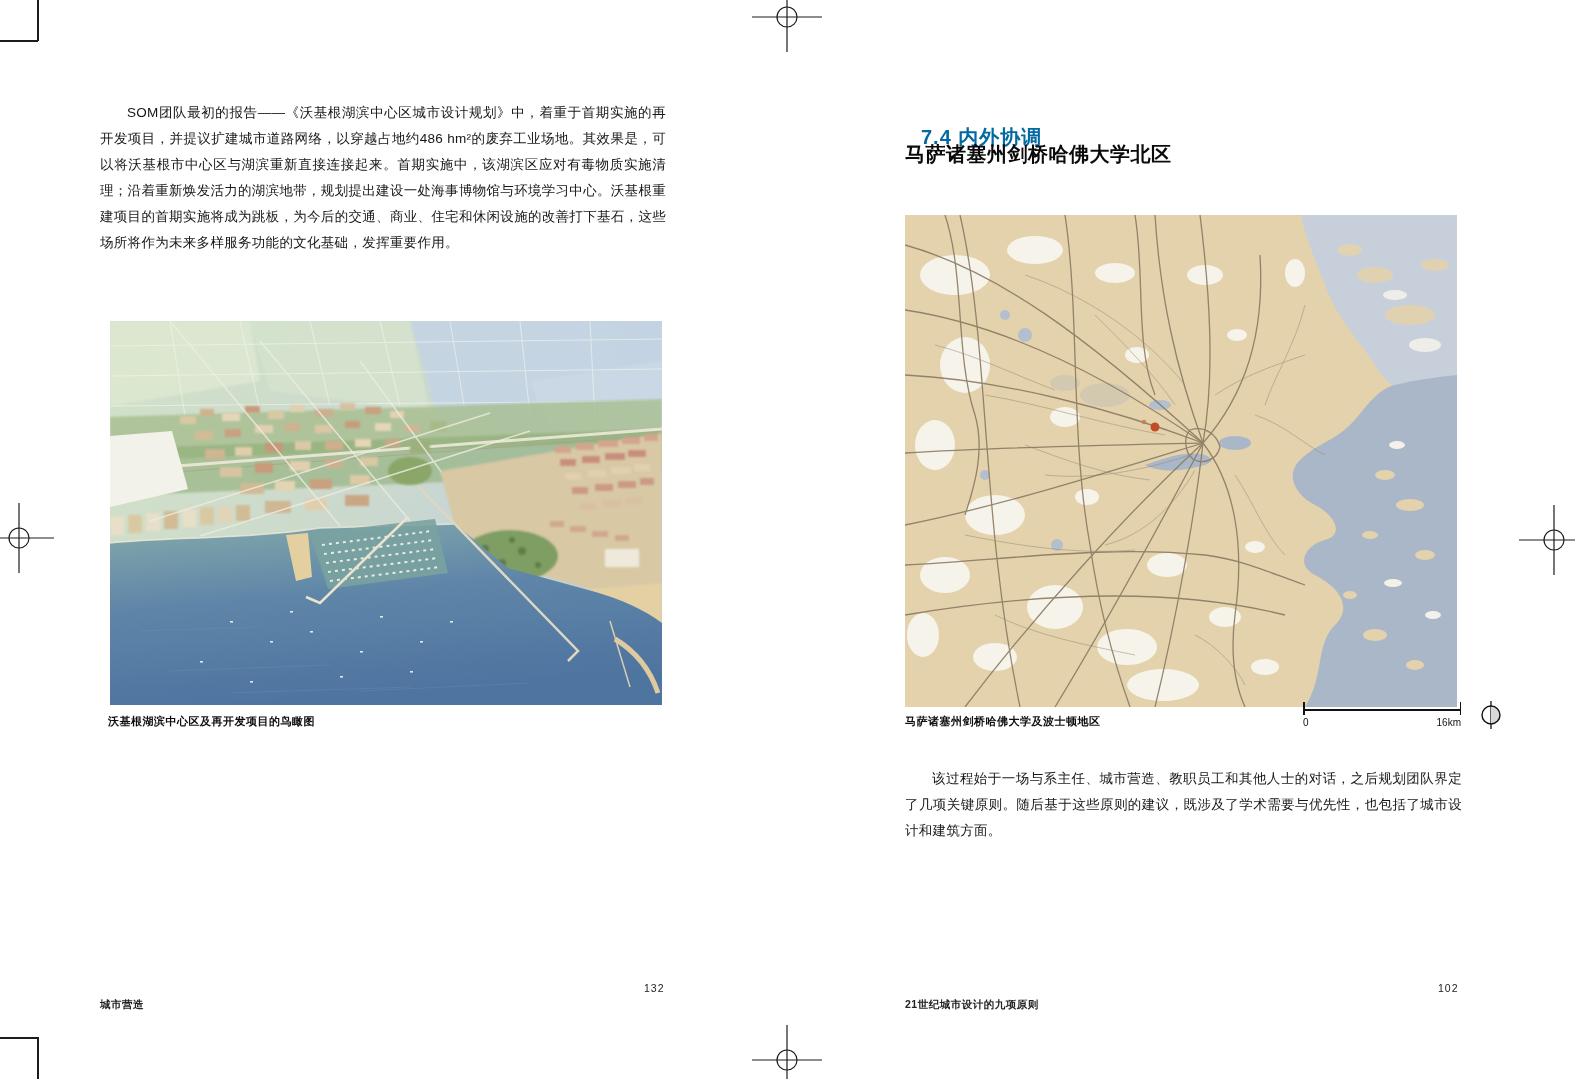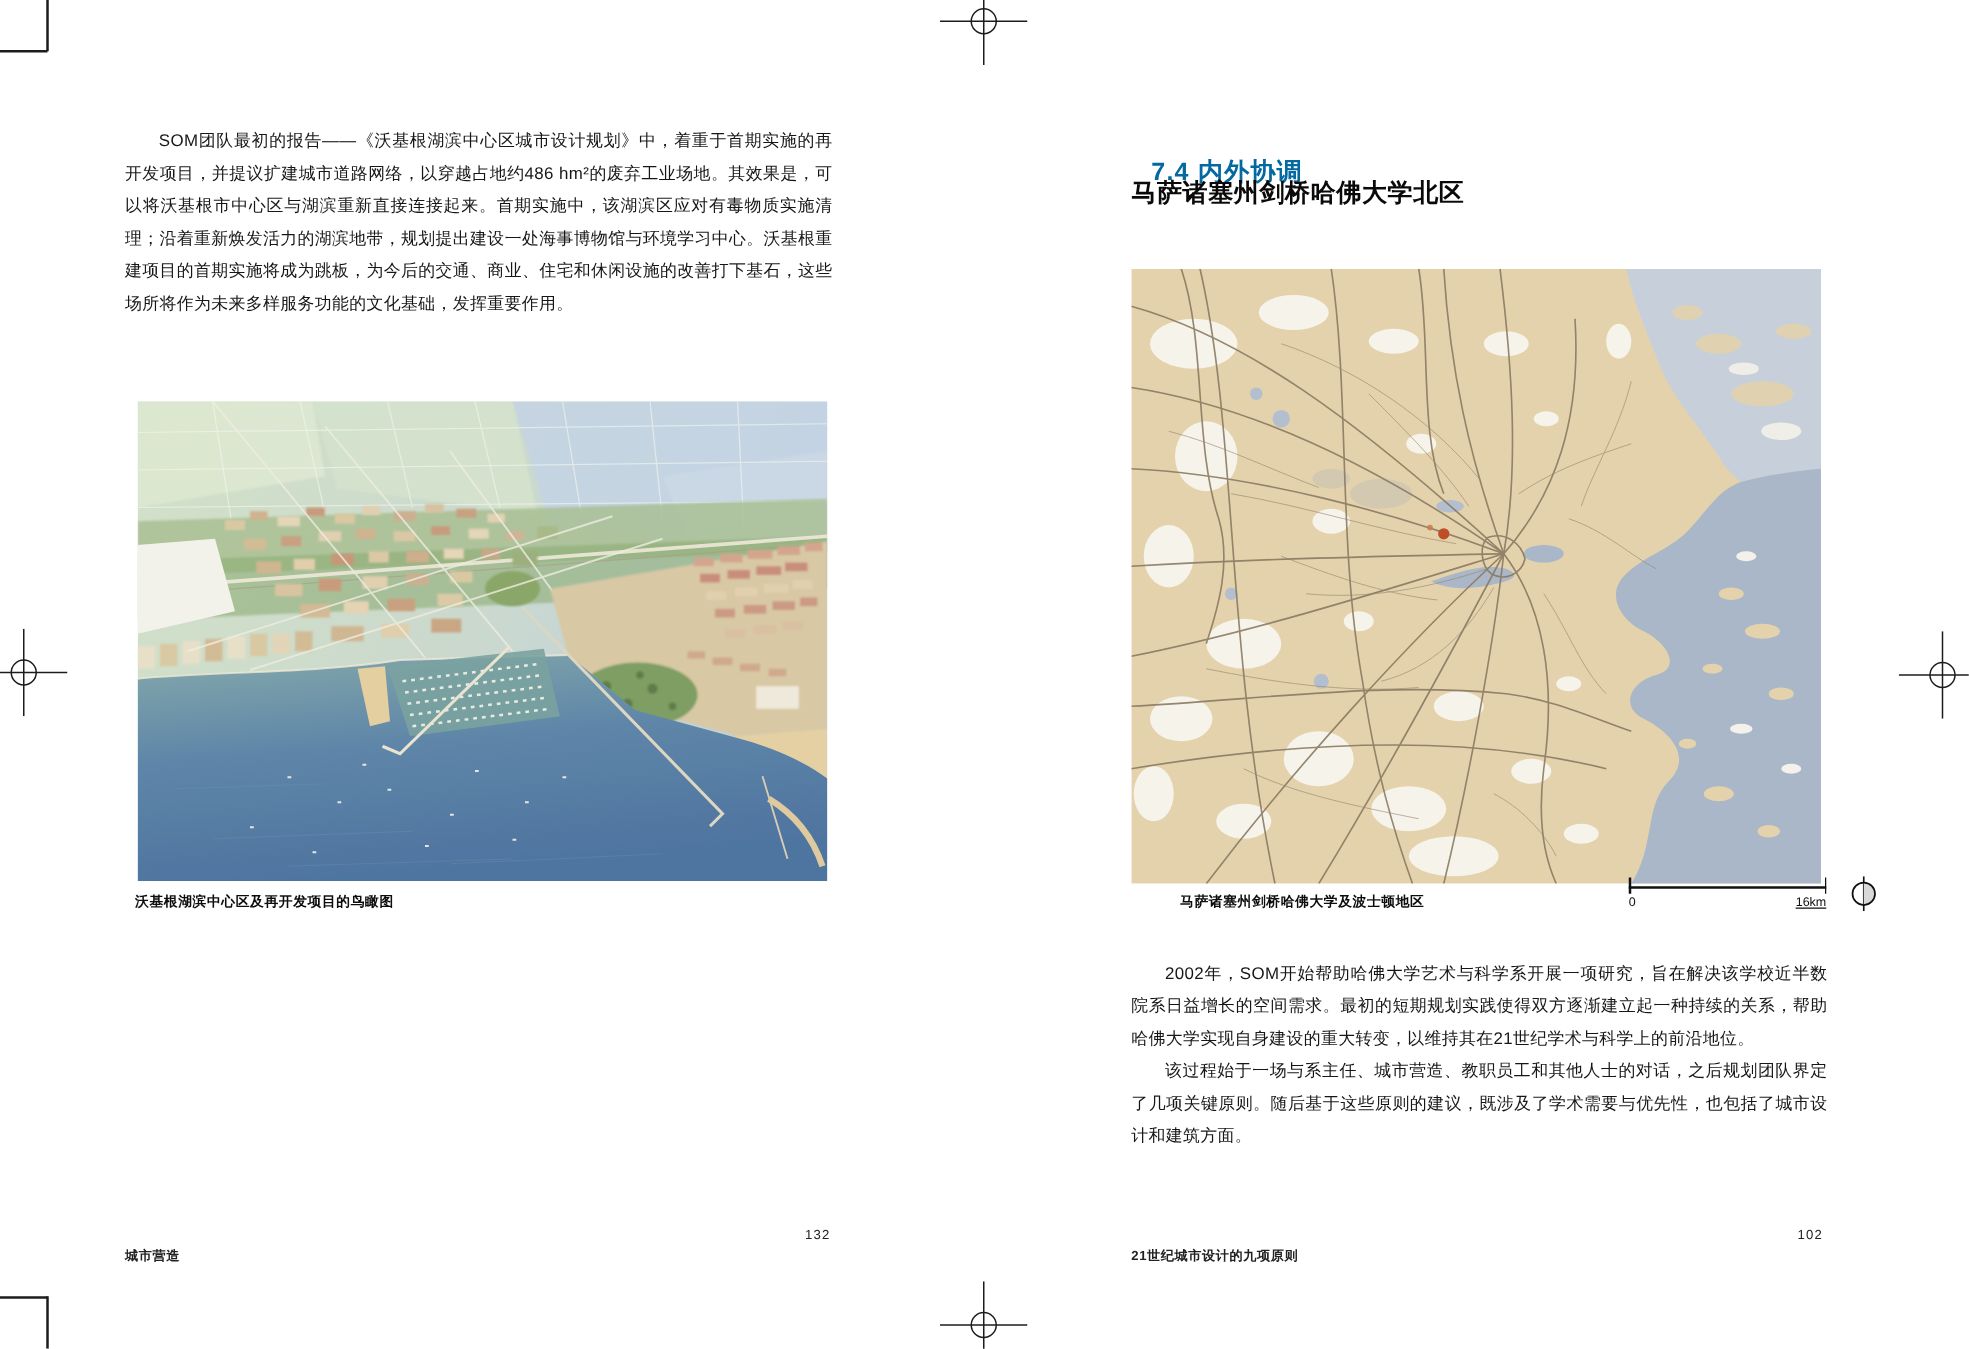--- a/index.html
+++ b/index.html
@@ -381,38 +381,37 @@
           <path d="M190,100 C220,130 250,160 270,190"></path>
           <path d="M60,320 C110,330 170,340 230,335"></path>
           <path d="M120,230 C160,245 200,260 245,265"></path>
         </g>
 
         <circle cx="250" cy="212" r="4.5" fill="#bf4e28"></circle>
         <circle cx="239" cy="207" r="2.3" fill="#c97b4a" opacity="0.85"></circle>
       </svg>
     </div>
 
-    <div class="caption" style="left:905px;top:714px;margin-left:39px;">马萨诸塞州剑桥哈佛大学及波士顿地区</div>
+    <div class="caption" style="left:905px;top:714px;">马萨诸塞州剑桥哈佛大学及波士顿地区</div>
 
     <div class="scalebar" style="left:1303px;top:700px;width:158px;height:30px;">
       <div class="bar"></div>
       <div class="tick" style="left:0;"></div>
       <div class="tick" style="right:0;"></div>
       <div class="lbl" style="left:0;">0</div>
-      <div class="lbl" style="right:0;text-decoration:underline;">16km</div>
+      <div class="lbl" style="right:0;">16km</div>
     </div>
 
     <svg class="north-icon" style="left:1480px;top:701px;" width="22" height="28" viewBox="0 0 22 28">
       <line x1="11" y1="0" x2="11" y2="28" stroke="#111" stroke-width="1.3"></line>
       <path d="M11,5 A9,9 0 0 1 11,23 Z" fill="#d8d8d8"></path>
       <circle cx="11" cy="14" r="9" fill="none" stroke="#111" stroke-width="1.4"></circle>
     </svg>
 
     <div class="right-text" style="left:905px;top:766px;width:557px;">
-      <p>2002年，SOM开始帮助哈佛大学艺术与科学系开展一项研究，旨在解决该学校近半数院系日益增长的空间需求。最初的短期规划实践使得双方逐渐建立起一种持续的关系，帮助哈佛大学实现自身建设的重大转变，以维持其在21世纪学术与科学上的前沿地位。</p>
       <p>该过程始于一场与系主任、城市营造、教职员工和其他人士的对话，之后规划团队界定了几项关键原则。随后基于这些原则的建议，既涉及了学术需要与优先性，也包括了城市设计和建筑方面。</p>
     </div>
 
     <div class="footer-title" style="left:905px;top:982px;text-align:right;">21世纪城市设计的九项原则</div>
     <div class="page-num" style="left:1438px;top:982px;">102</div>
   </div>
 
 </div>
 
 </body></html>

